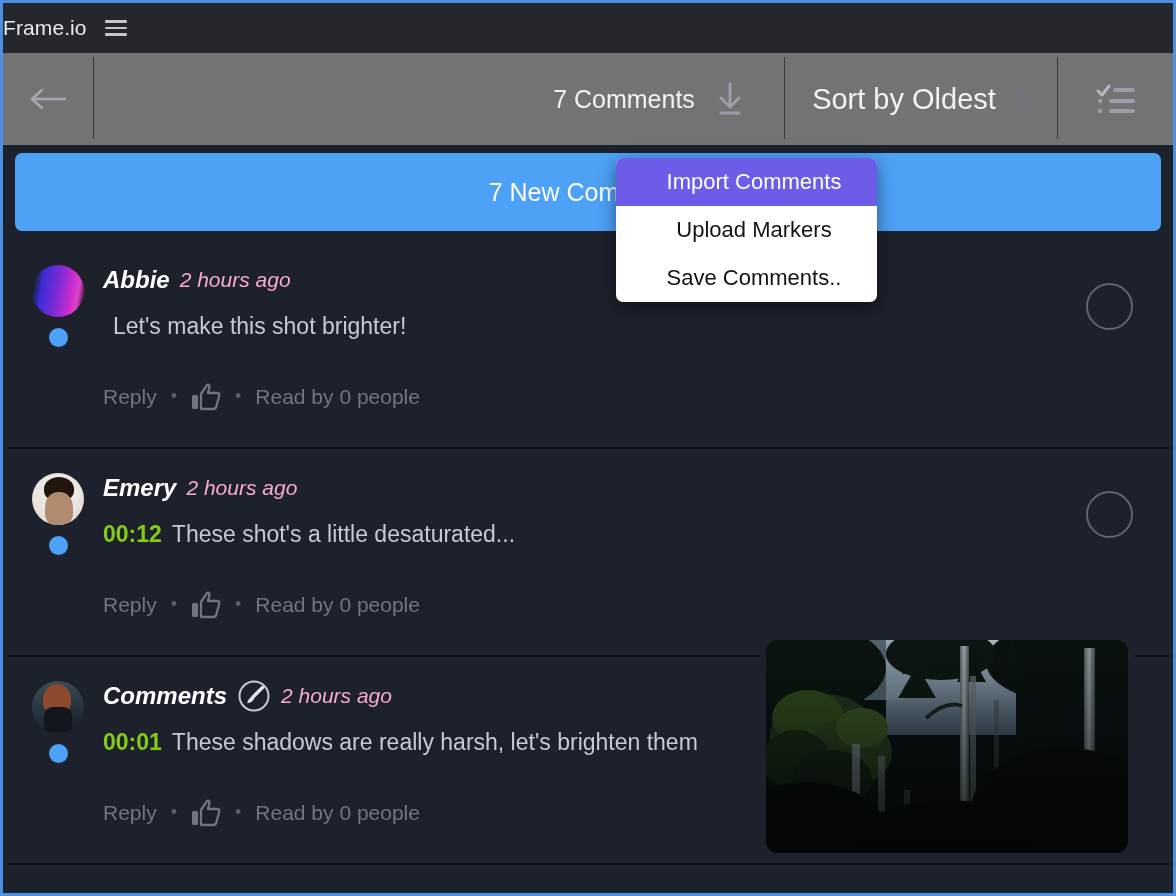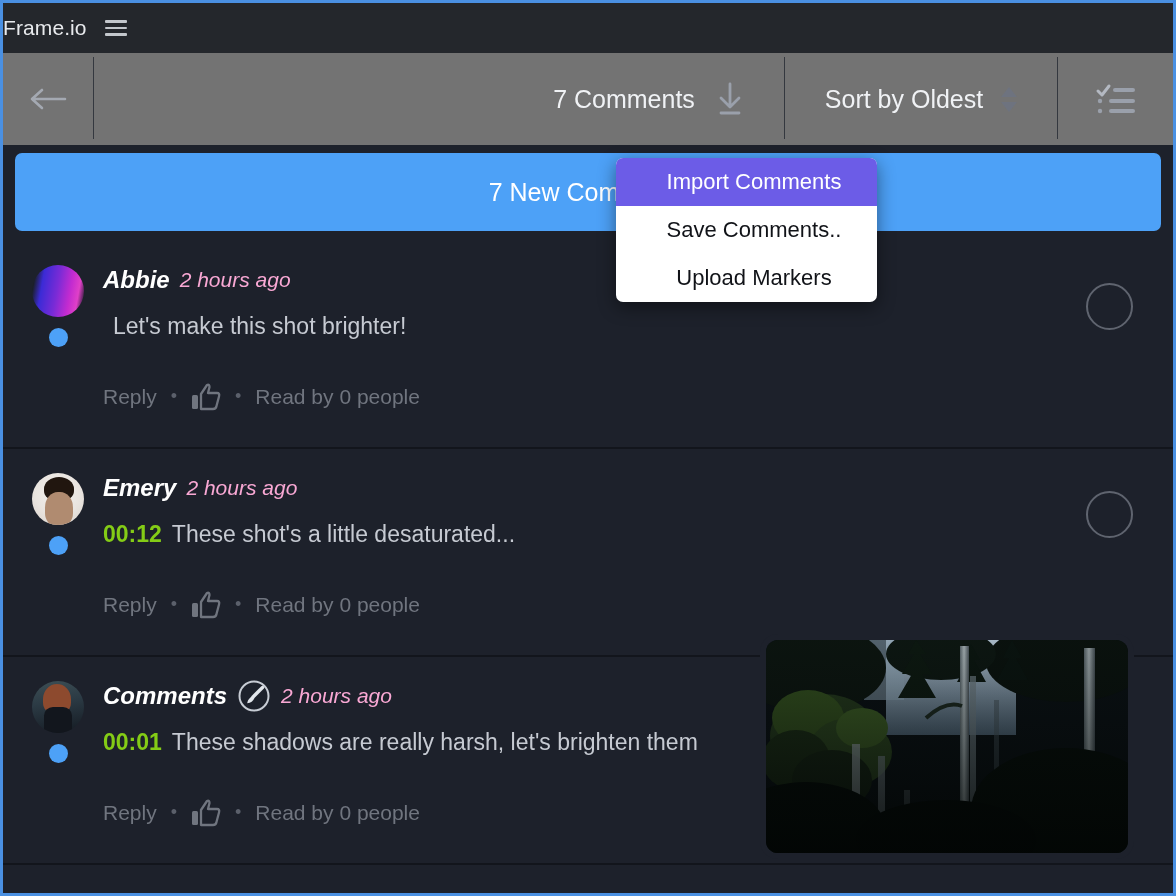--- a/index.html
+++ b/index.html
@@ -81,21 +81,21 @@
     white-space: nowrap;
   }
   .download-icon { width: 26px; height: 34px; cursor: pointer; }
 
   #sort-cell {
     flex: 0 0 272px;
     gap: 18px;
   }
   #sort-label {
     color: #f0f2f5;
-    font-size: 25px;
+    font-size: 29px;
     white-space: nowrap;
   }
   .stepper-icon {
     display: flex;
     flex-direction: column;
     gap: 5px;
     cursor: pointer;
   }
   .stepper-icon i {
     display: block;
@@ -493,17 +493,17 @@
       <ellipse cx="300" cy="170" rx="95" ry="62" fill="#060d09"></ellipse>
       <ellipse cx="40" cy="190" rx="80" ry="48" fill="#050b08"></ellipse>
       <ellipse cx="180" cy="200" rx="90" ry="40" fill="#040907"></ellipse>
 
       <rect width="362" height="213" fill="url(#darkV)"></rect>
     </svg>
   </div>
 
   <div id="import-dropdown">
     <div class="menu-item is-active">Import Comments</div>
+    <div class="menu-item">Upload Markers</div>
     <div class="menu-item">Save Comments..</div>
-    <div class="menu-item">Upload Markers</div>
   </div>
 
 </div>
 
 </body></html>

